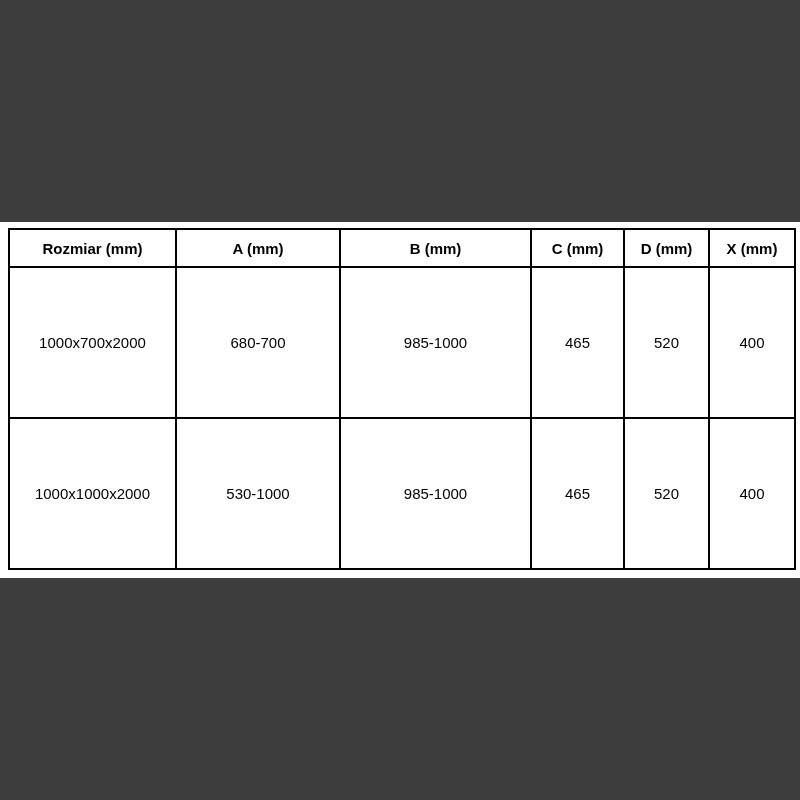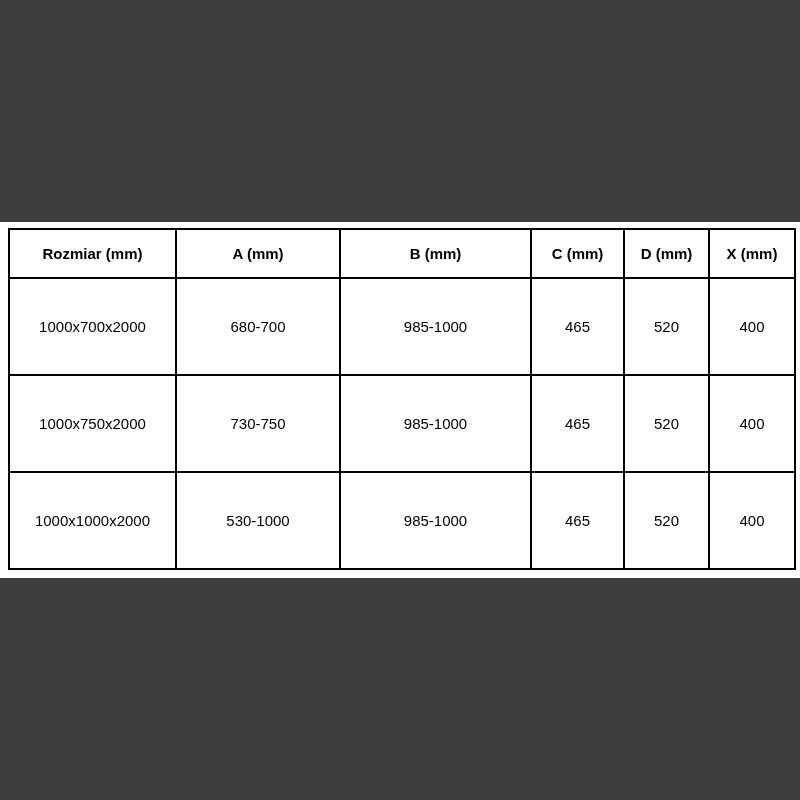--- a/index.html
+++ b/index.html
@@ -44,21 +44,21 @@
   table.spec td {
     border: 2px solid var(--border);
     text-align: center;
     vertical-align: middle;
     height: 38px;
     color: var(--text);
     font-size: 15px;
     line-height: 1;
     white-space: nowrap;
     overflow: hidden;
-    padding: 16px 2px;
+    padding: 5px 2px;
   }
   table.spec th {
     font-weight: bold;
     font-size: 15px;
   }
   col.c-rozmiar { width: 167px; }
   col.c-a { width: 164px; }
   col.c-b { width: 191px; }
   col.c-c { width: 93px; }
   col.c-d { width: 85px; }
@@ -91,28 +91,20 @@
       <tbody>
         <tr>
           <td>1000x700x2000</td>
           <td>680-700</td>
           <td>985-1000</td>
           <td>465</td>
           <td>520</td>
           <td>400</td>
         </tr>
         <tr>
-          <td>1000x750x2000</td>
-          <td>730-750</td>
-          <td>985-1000</td>
-          <td>465</td>
-          <td>520</td>
-          <td>400</td>
-        </tr>
-        <tr>
           <td>1000x1000x2000</td>
           <td>530-1000</td>
           <td>985-1000</td>
           <td>465</td>
           <td>520</td>
           <td>400</td>
         </tr>
       </tbody>
     </table>
   </div>

